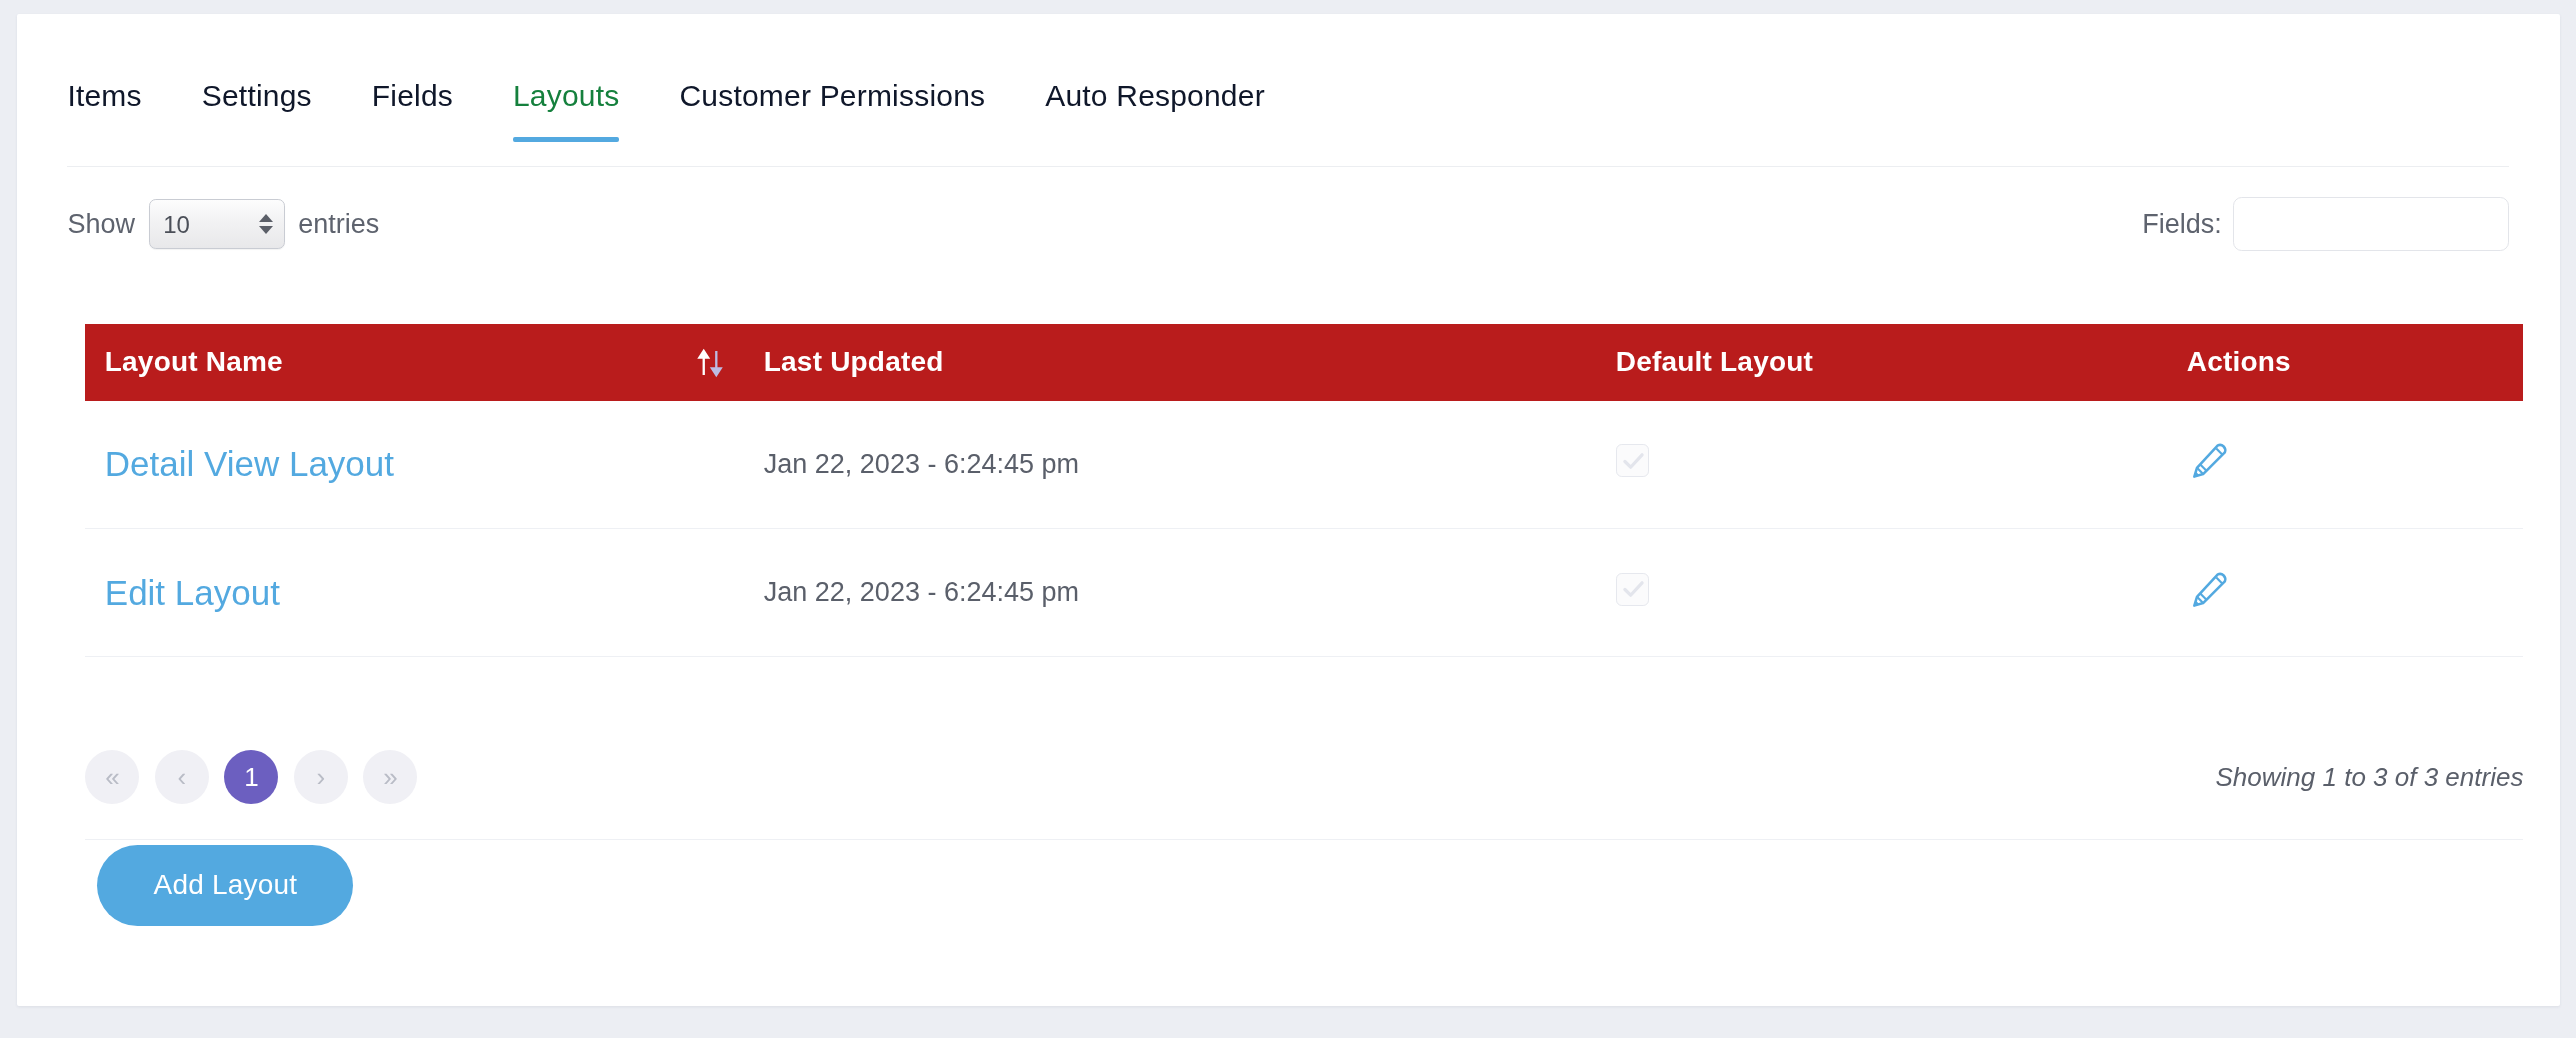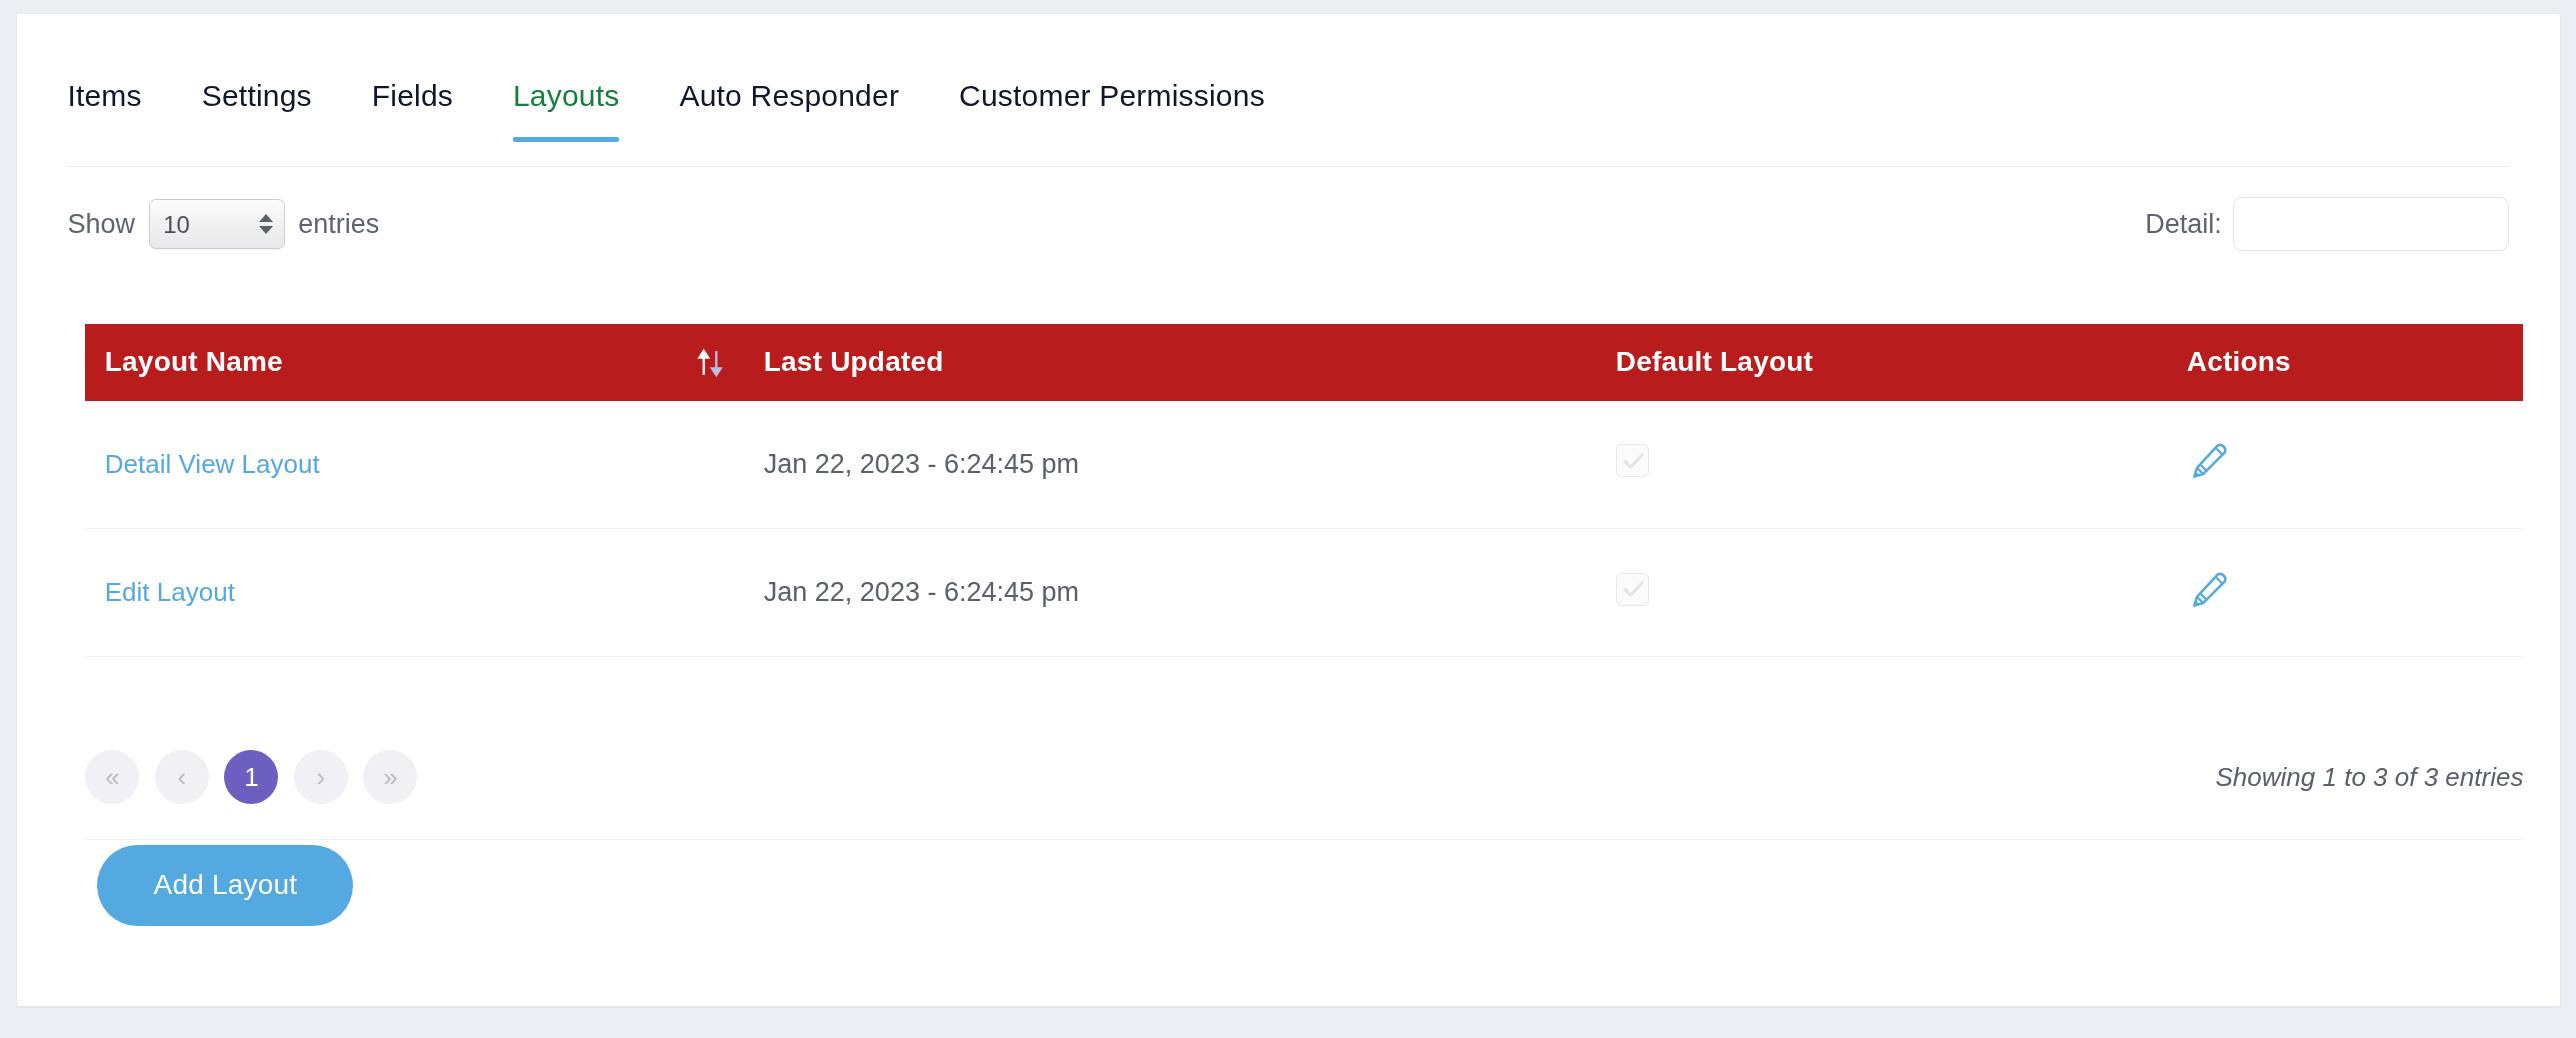--- a/index.html
+++ b/index.html
@@ -168,21 +168,21 @@
     border-bottom: 1.9px solid #eef0f4;
     padding: 0 19.4px;
     font-size: 27px;
     color: #5a5f6a;
     vertical-align: middle;
   }
   td.col-name { padding-left: 23px; }
   .row-link {
     color: #53a9e0;
     text-decoration: none;
-    font-size: 26px;
+    font-size: 35px;
     cursor: pointer;
     margin-top: 24px;
   }
   .chk {
     display: inline-block;
     width: 33px; height: 33px;
     border: 1.9px solid #e6e8ee;
     border-radius: 5.8px;
     background: #fbfbfc;
     position: relative;
@@ -256,39 +256,39 @@
 <body>
 
 <div class="page">
   <div class="card">
 
     <div class="tabs">
       <div class="tab">Items</div>
       <div class="tab">Settings</div>
       <div class="tab">Fields</div>
       <div class="tab active">Layouts</div>
+      <div class="tab">Customer Permissions</div>
       <div class="tab">Auto Responder</div>
-      <div class="tab">Customer Permissions</div>
     </div>
 
     <div class="controls">
       <div class="show-group">
         <span class="show-label">Show</span>
         <span class="select-wrap">
           <select class="entries-select"><option value="10">10</option><option value="25">25</option><option value="50">50</option><option value="100">100</option></select>
           <span class="sel-arrows">
             <i class="up"></i>
               <i class="dn"></i>
           </span>
         </span>
         <span class="entries-label">entries</span>
       </div>
 
       <div class="search-group">
-        <span class="search-label">Detail:</span>
+        <span class="search-label">Fields:</span>
         <input class="search-input" type="text" placeholder="" style="">
       </div>
     </div>
 
     <table class="table">
       <thead>
         <tr>
           <th class="col-name">
             <div class="th-inner">
               <span>Layout Name</span>

